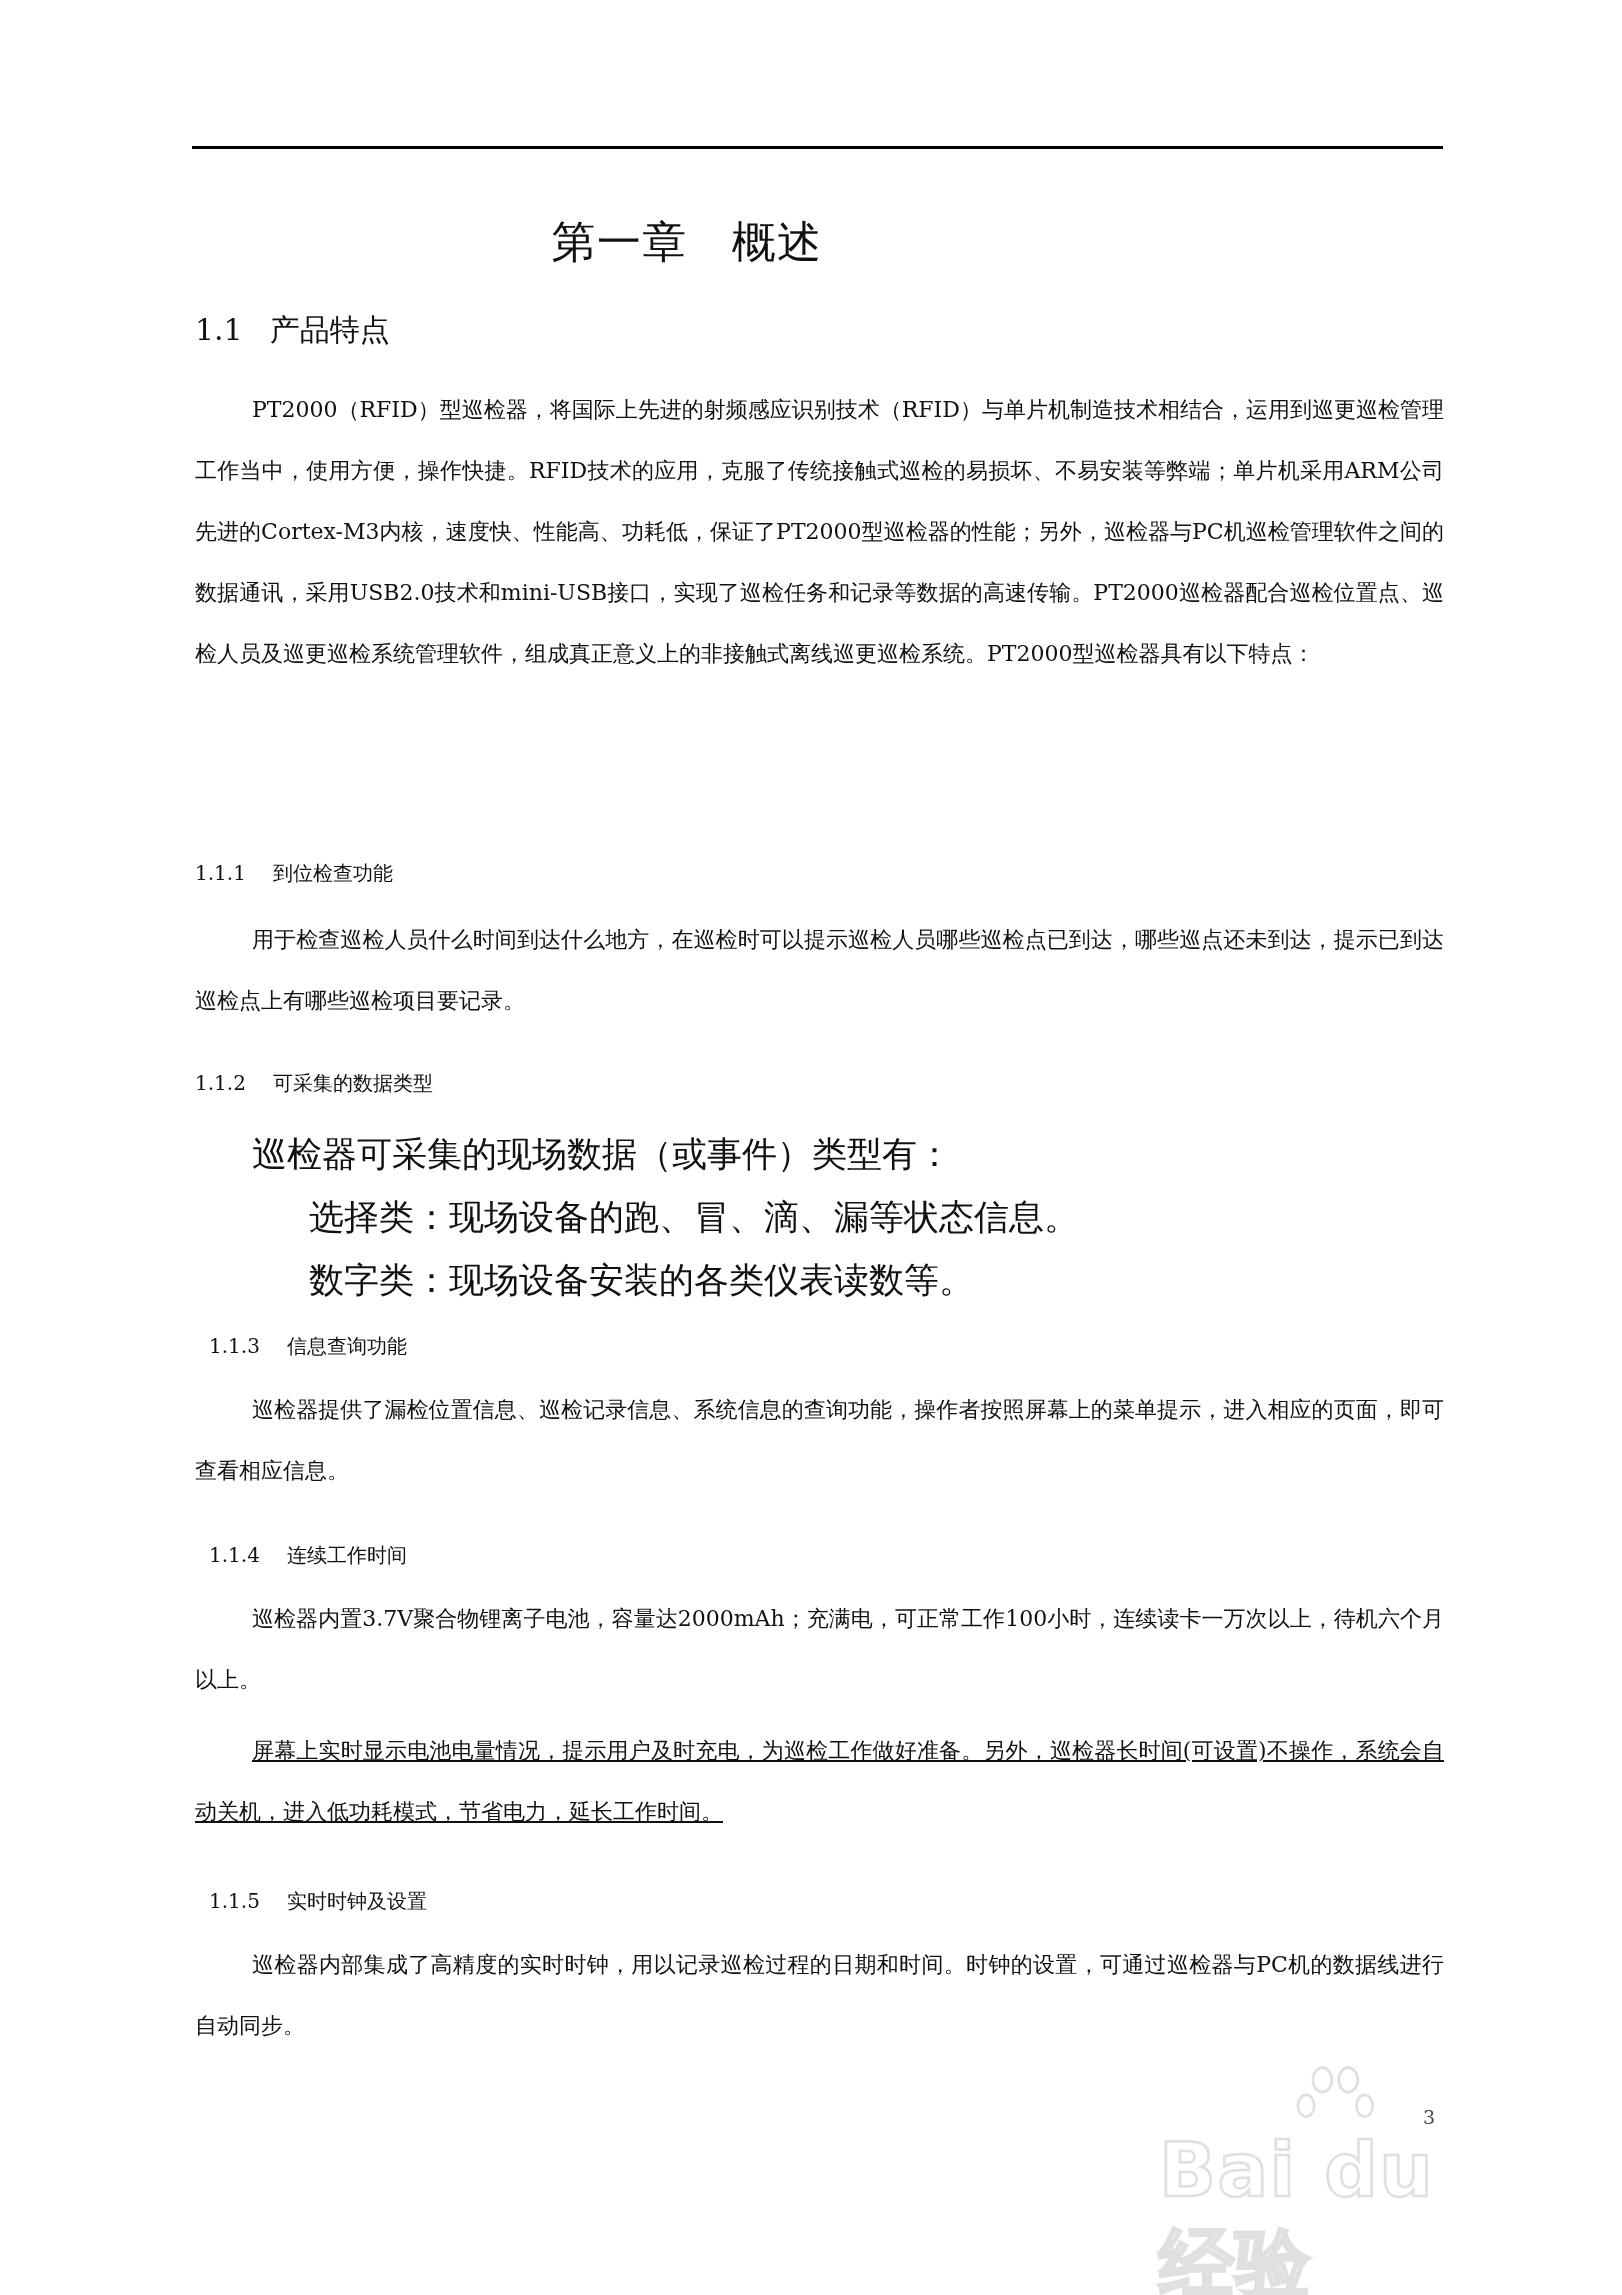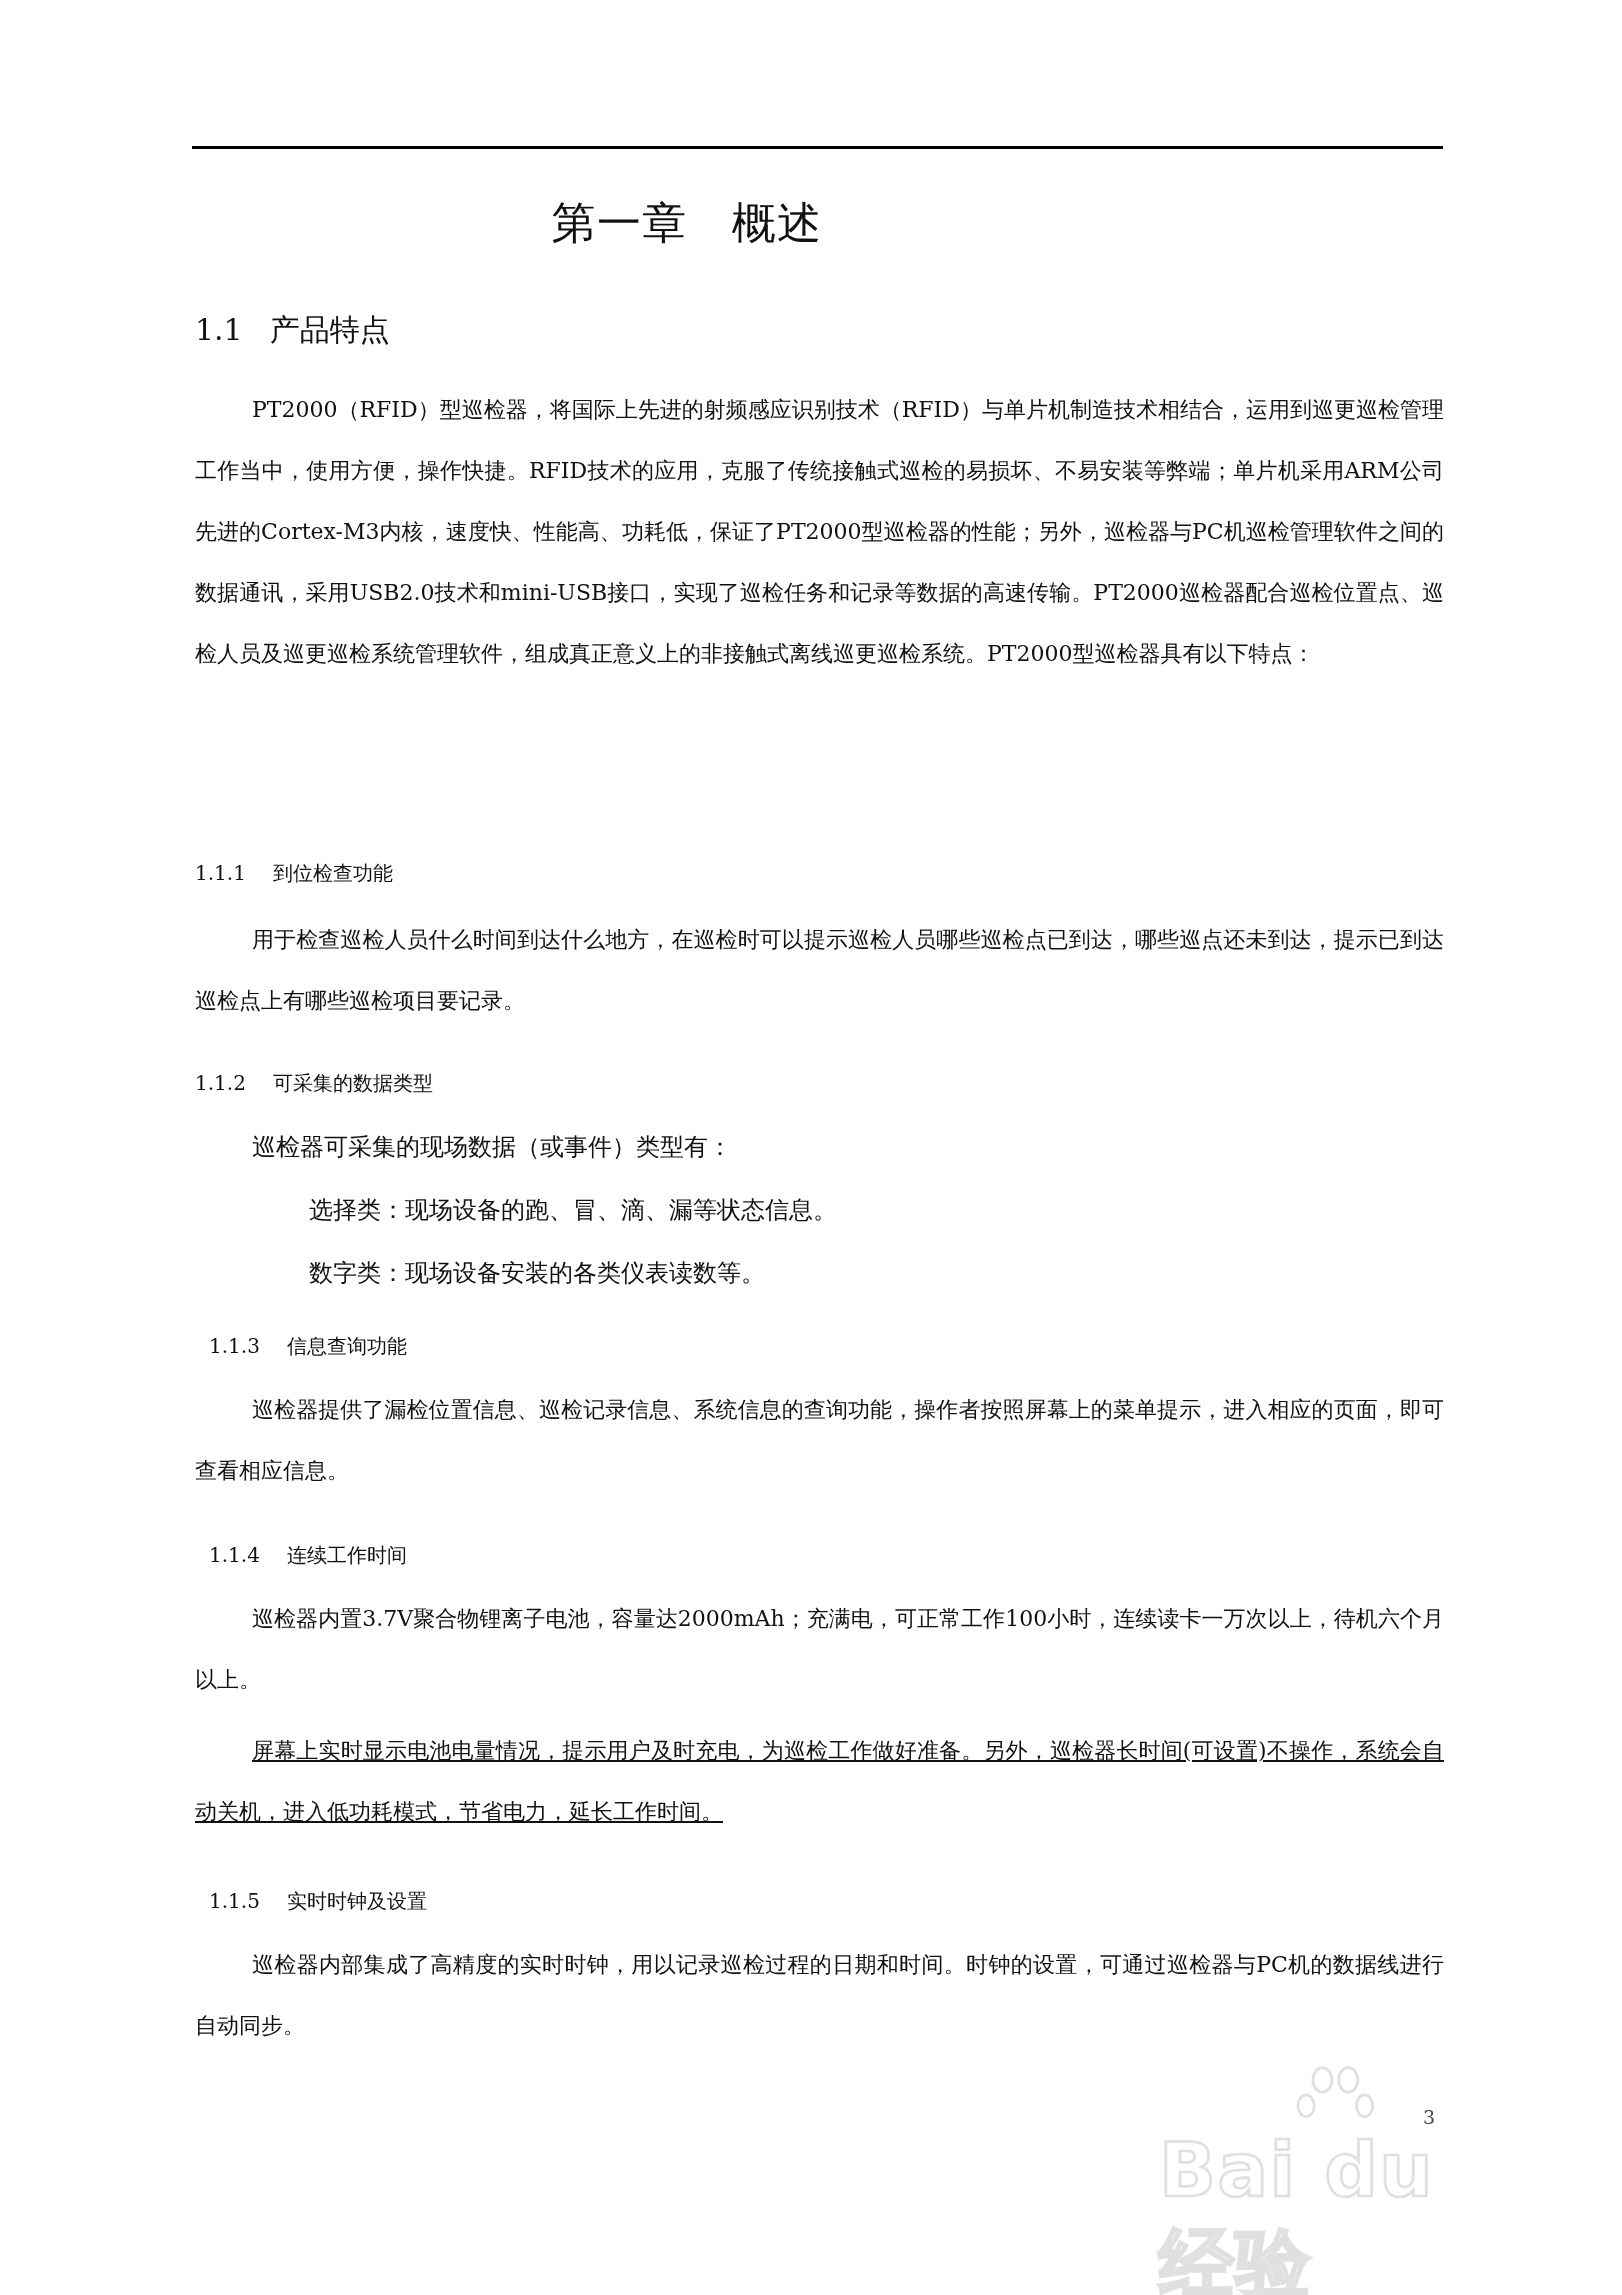--- a/index.html
+++ b/index.html
@@ -1,27 +1,27 @@
 <!DOCTYPE html>
 <html style="font-size:11px"><head>
 <meta charset="utf-8">
 <style>
   html, body { margin:0; padding:0; background:#ffffff; }
   body { width:1622px; height:2295px; position:relative; overflow:hidden;
          font-family:"DejaVu Serif", "Liberation Serif", serif; color:#111; }
   .rule { position:absolute; left:192px; top:146px; width:1251px; height:3.4px; background:#000; }
-  .title { position:absolute; left:0; width:1374px; top:194px; text-align:center;
+  .title { position:absolute; left:0; width:1374px; top:213px; text-align:center;
            font-size:44px; letter-spacing:1.4px; }
   .title .gap { display:inline-block; width:44px; }
   .h2 { position:absolute; left:195px; font-size:30px; }
   .h3 { position:absolute; font-size:20px; }
   .h3 .num, .h2 .num { display:inline-block; margin-right:27px; }
   .para { position:absolute; left:195px; width:1249px; font-size:22px; line-height:61px;
           text-align:justify; text-indent:57px; margin:0; }
-  .line { position:absolute; font-size:24px; white-space:nowrap; }
+  .line { position:absolute; font-size:35px; white-space:nowrap; }
   .pagenum { position:absolute; left:1423px; top:2106px; font-size:19px; color:#444; }
   .wm { position:absolute; left:1159px; top:2065px; width:354px; height:198px; opacity:0.55; }
   .wm-text1 { position:absolute; left:0; top:61px; font-family:"DejaVu Sans", sans-serif;
               font-weight:bold; font-size:75px; color:#fff;
               -webkit-text-stroke:2.7px #c8c8c8; letter-spacing:1.4px; }
   .wm-text2 { position:absolute; left:0; top:150px; font-family:"DejaVu Sans", sans-serif;
               font-weight:bold; font-size:40px; color:#fff; -webkit-text-stroke:2px #c8c8c8; }
   .wm-paw { position:absolute; left:136px; top:0; width:82px; height:68px; }
 </style>
 </head>

